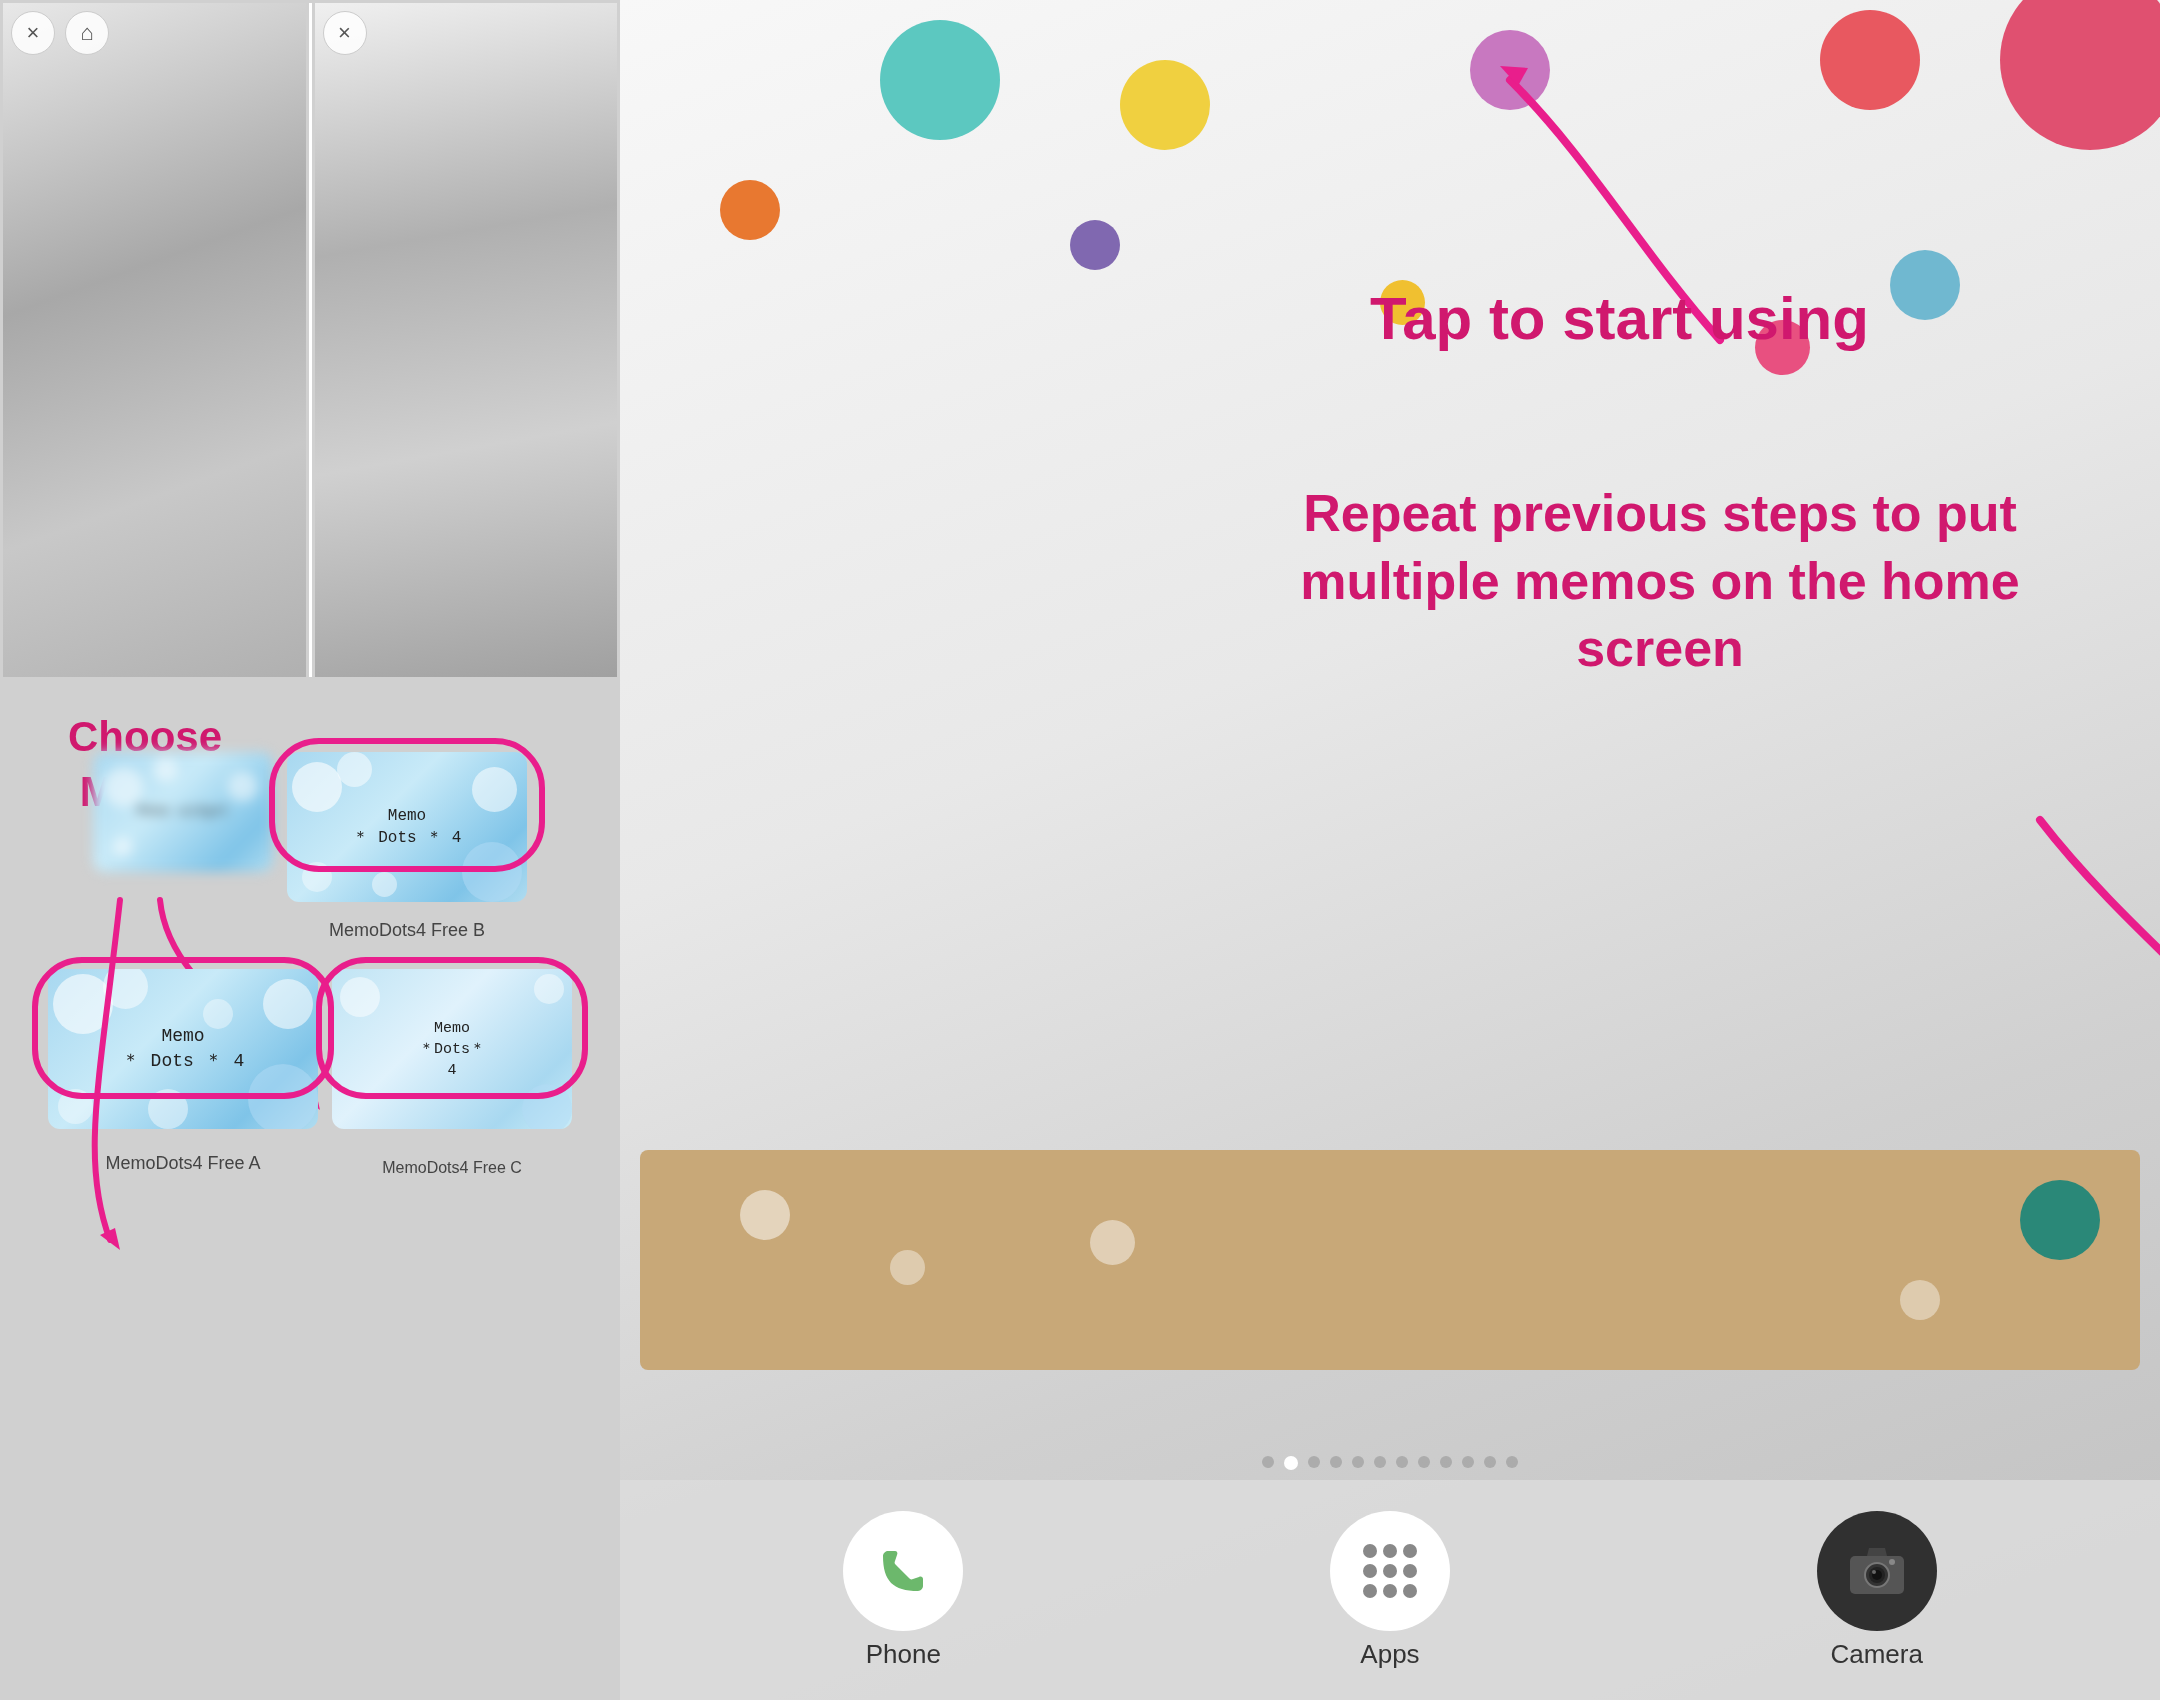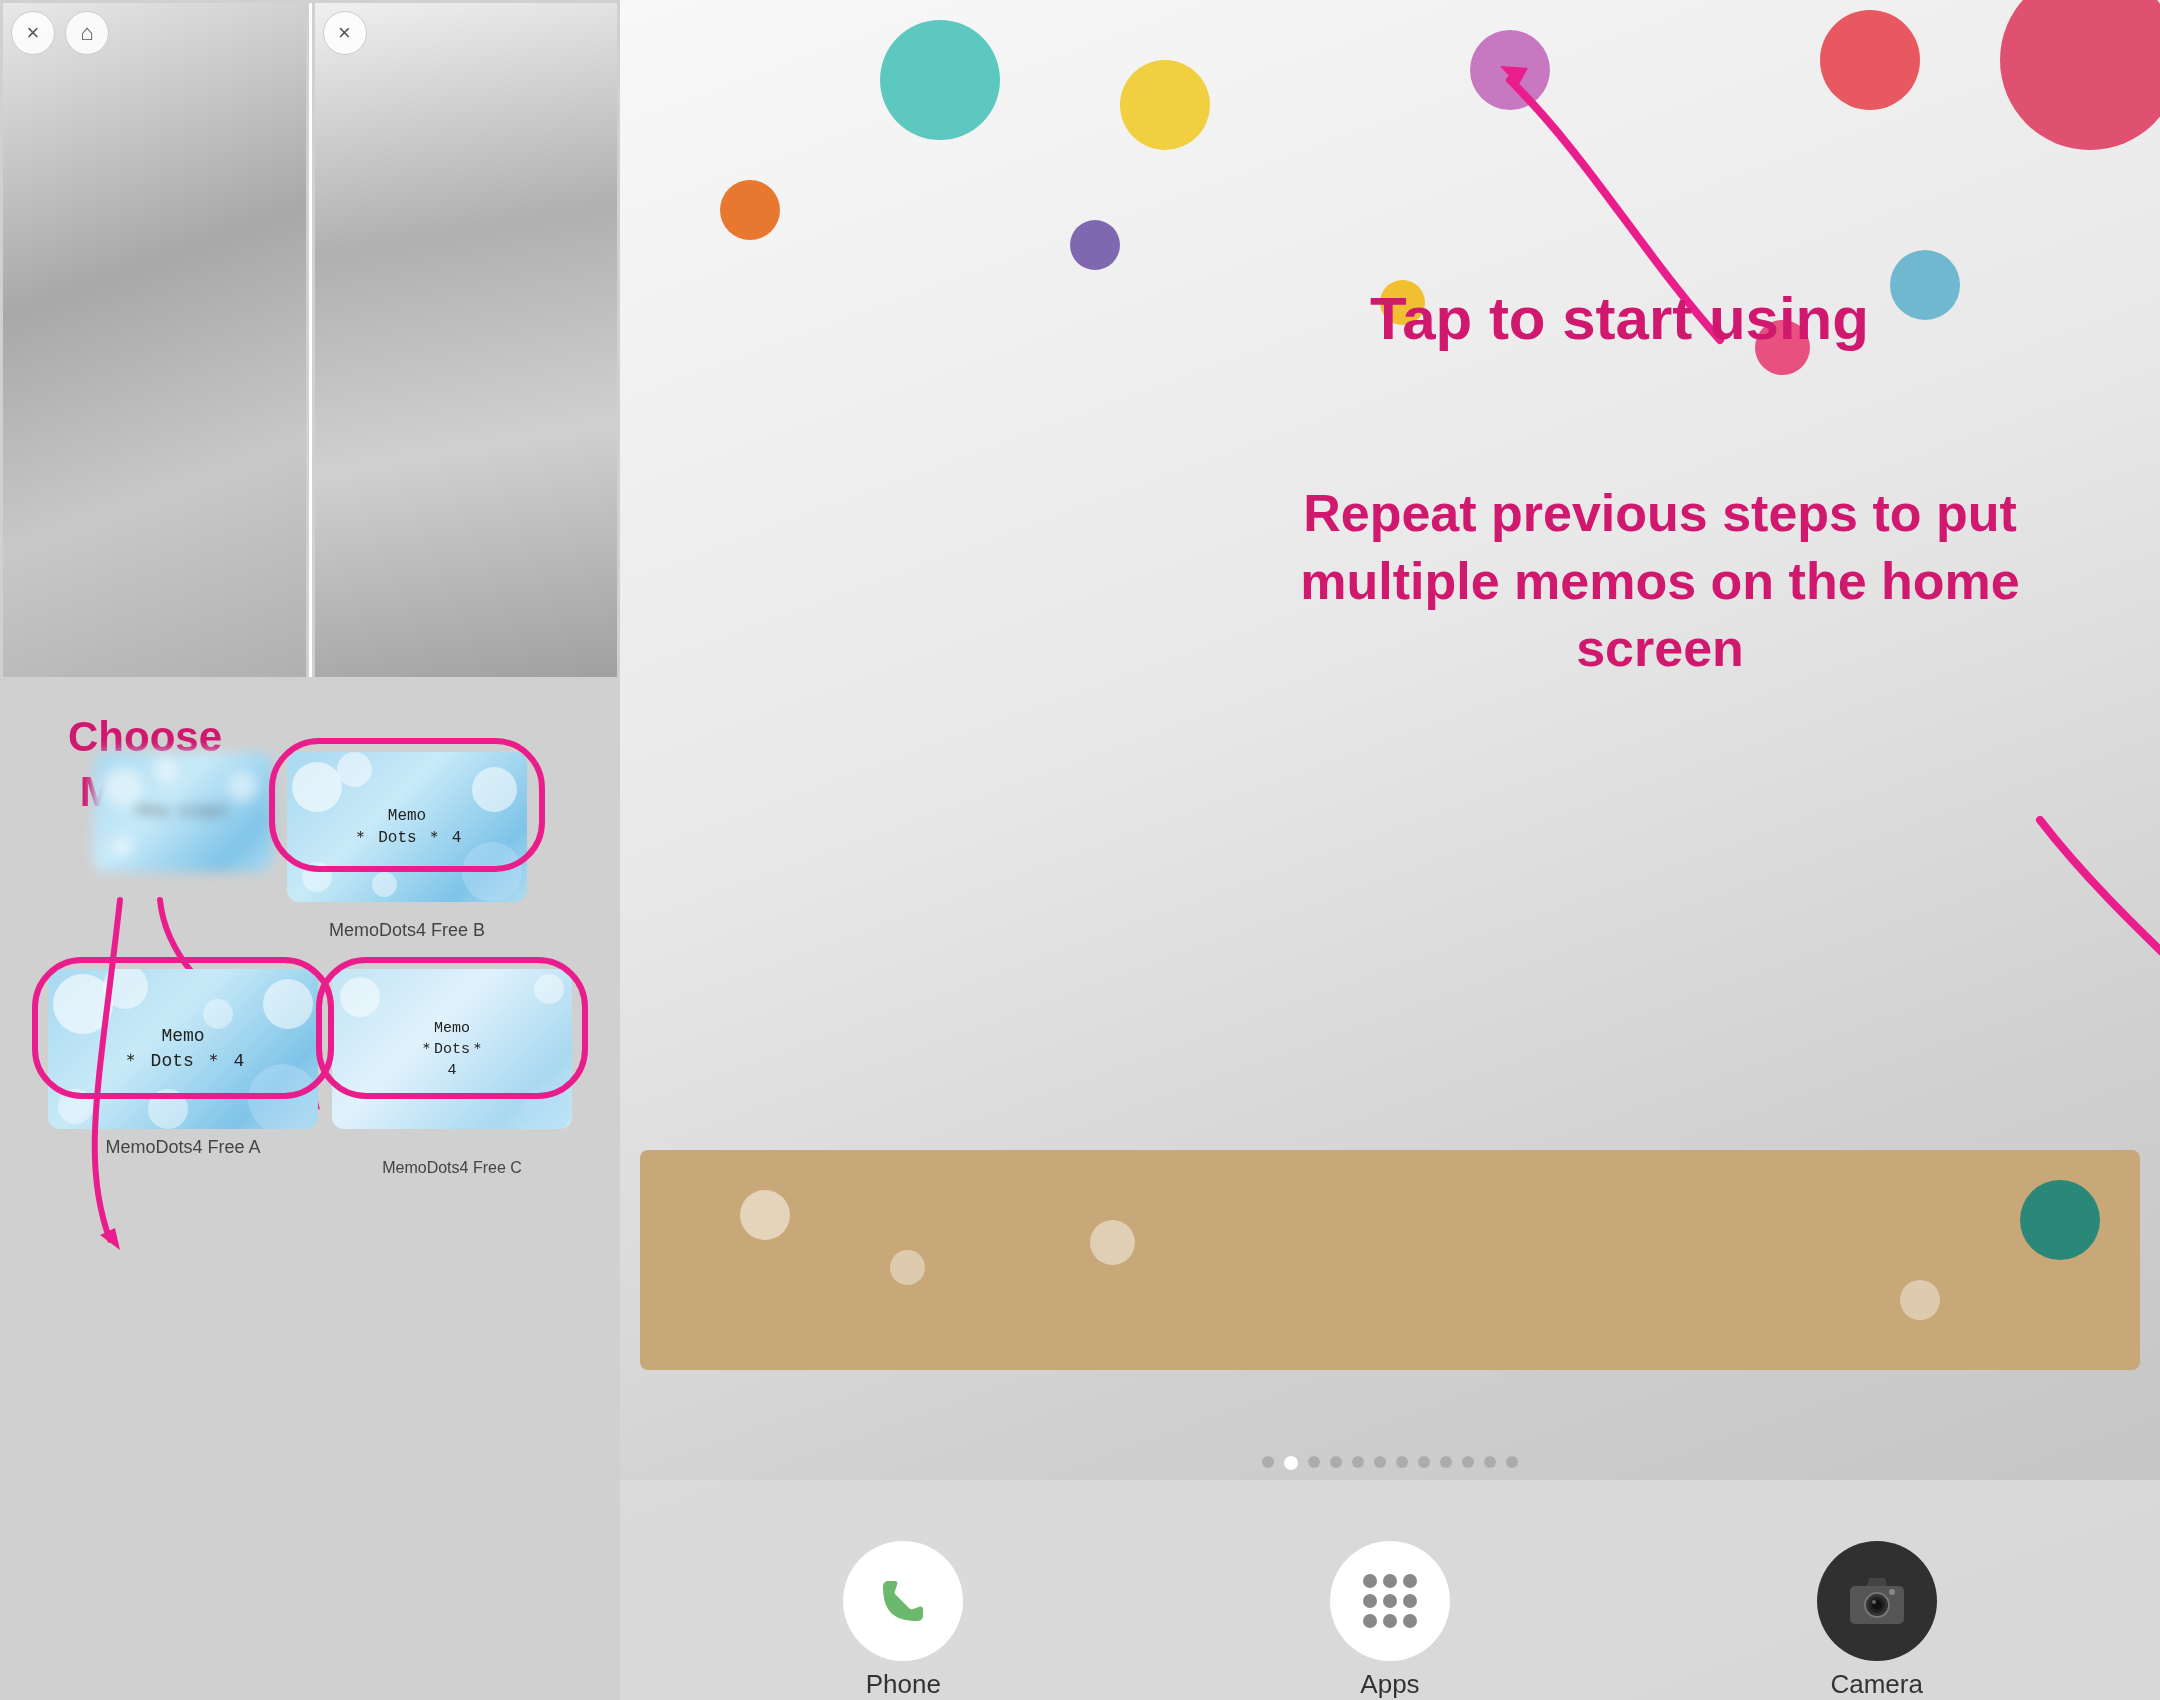--- a/index.html
+++ b/index.html
@@ -165,21 +165,21 @@
       width: 100%; height: 100%;
     }
 
     
     .dock-bar {
       position: absolute;
       bottom: 0; left: 0; right: 0;
       height: 220px;
       background: rgba(220, 220, 220, 0.85);
       display: flex;
-      align-items: flex-end;
+      align-items: center;
       justify-content: space-around;
       padding: 0 40px;
     }
 
     .dock-item {
       display: flex;
       flex-direction: column;
       align-items: center;
       gap: 8px;
     }
@@ -368,21 +368,21 @@
                 <div class="memo-dot" style="width:50px;height:50px;right:5px;top:10px;background:rgba(255,255,255,0.55);"></div>
                 <div class="memo-dot" style="width:35px;height:35px;left:10px;bottom:5px;background:rgba(255,255,255,0.4);"></div>
                 <div class="memo-dot" style="width:70px;height:70px;right:0px;bottom:-5px;background:rgba(180,220,245,0.5);"></div>
                 <div class="memo-dot" style="width:40px;height:40px;left:100px;bottom:0px;background:rgba(255,255,255,0.45);"></div>
                 <div class="memo-dot" style="width:30px;height:30px;left:155px;top:30px;background:rgba(255,255,255,0.4);"></div>
               </div>
               <span class="memo-text" style="font-size:18px;">Memo<br>＊ Dots ＊ 4</span>
             </div>
           </div>
         </div>
-        <span class="widget-label" style="margin-top:8px; font-size:18px;">MemoDots4 Free A</span>
+        <span class="widget-label" style="margin-top:24px; font-size:18px;">MemoDots4 Free A</span>
       </div>
 
       <div class="widget-item" style="position:relative;">
         <div style="position:relative;">
           <div style="position:absolute; top:-12px; left:-16px; right:-16px; bottom:30px; border:6px solid #e91e8c; border-radius:50px; pointer-events:none; z-index:5;"></div>
           <div class="widget-thumb" style="width:240px; height:160px; border-radius:12px; overflow:hidden;">
             <div class="memo-widget-bg" style="background: linear-gradient(135deg, #c0e4f4 0%, #e0f2fc 40%, #a8d8f0 80%, #c8ecf8 100%);">
               <div class="dots-bg">
                 <div class="memo-dot" style="width:40px;height:40px;left:8px;top:8px;background:rgba(255,255,255,0.5);"></div>
                 <div class="memo-dot" style="width:30px;height:30px;right:8px;top:5px;background:rgba(255,255,255,0.45);"></div>

